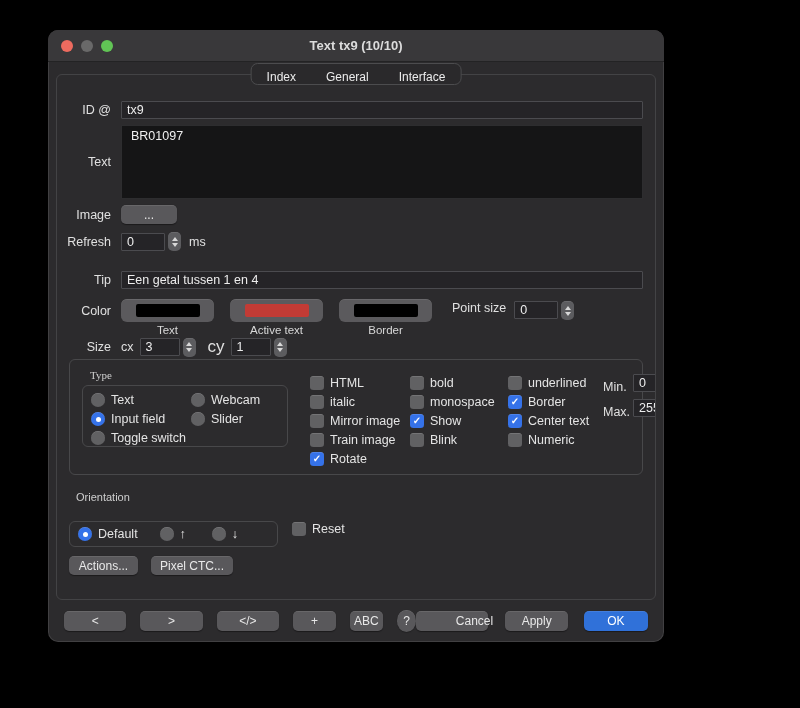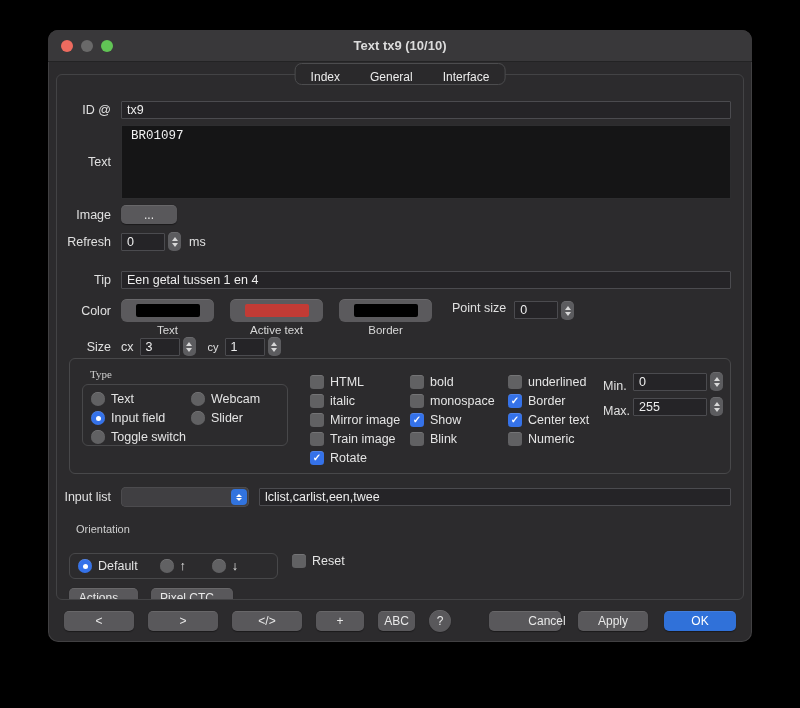--- a/index.html
+++ b/index.html
@@ -1,19 +1,19 @@
 <!DOCTYPE html>
 <html><head>
 <meta charset="utf-8">
 <style>
   * { box-sizing: border-box; margin: 0; padding: 0; }
   html,body { width: 800px; height: 708px; background: #000; overflow: hidden;
     font-family: "Liberation Sans", sans-serif; -webkit-font-smoothing: antialiased; }
 
-  .window { position: absolute; left: 48px; top: 30px; width: 704px; height: 612px;
+  .window { position: absolute; left: 48px; top: 30px; width: 616px; height: 612px;
     background: #2c2b2d; border-radius: 10px;
     box-shadow: inset 0 0 0 1px rgba(255,255,255,0.10), 0 10px 30px rgba(0,0,0,0.8); }
 
   
   .titlebar { position: absolute; left: 0; top: 0; right: 0; height: 32px;
     background: #39383a; border-radius: 10px 10px 0 0;
     border-bottom: 1px solid #232324; display: flex; align-items: center; }
   .lights { position: absolute; left: 13px; top: 10px; display: flex; gap: 8px; }
   .light { width: 12px; height: 12px; border-radius: 50%; }
   .light.red   { background: #ed6b5f; }
@@ -37,21 +37,21 @@
   .lbl { width: 54px; flex: none; text-align: right; margin-right: 10px;
     font-size: 12.5px; color: #e0e0e0; }
   .mini { font-size: 11px; color: #cfcfcf; }
 
   .tfield { height: 18px; background: #252427; border: 1px solid #4b4b4f;
     border-radius: 1px; color: #ededed; font-size: 12.5px; padding: 0 5px;
     font-family: "Liberation Sans", sans-serif; outline: none; }
   .grow { flex: 1; }
   textarea.tarea { flex: 1; height: 74px; background: #151516; border: 1px solid #2d2d2f;
     color: #f0f0f0; font-size: 12.5px; padding: 3px 9px; resize: none;
-    font-family: Liberation Mono, monospace; outline: none; }
+    font-family: Liberation Sans, sans-serif; outline: none; }
   .num { width: 44px; }
 
   .btn { background: #59585b; border: none; border-radius: 5px; color: #e8e8e8;
     font-size: 12px; height: 19px; display: inline-flex; align-items: center;
     justify-content: center; box-shadow: inset 0 0.5px 0 rgba(255,255,255,0.18), 0 0.5px 1px rgba(0,0,0,0.4);
     font-family: "Liberation Sans", sans-serif; }
 
   
   .stepper { width: 13px; height: 19px; flex: none; background: #5c5c5f; border-radius: 5px;
     margin-left: 3px; display: inline-flex; flex-direction: column; align-items: center;
@@ -211,21 +211,21 @@
     </div>
 
     <div class="row" style="margin-top:1px;">
       <span class="lbl">Size</span>
       <span style="font-size:12.5px;color:#e0e0e0;margin-right:6px;">cx</span>
       <input class="tfield" style="width: 40px;" value="3">
       <span class="stepper">
           <span class="tri-up"></span>
           <span class="tri-dn"></span>
         </span>
-      <span style="font-size:11px;color:#e0e0e0;margin:0 6px 0 12px;">cy</span>
+      <span style="font-size:17px;color:#e0e0e0;margin:0 6px 0 12px;">cy</span>
       <input class="tfield" style="width: 40px;" value="1">
       <span class="stepper">
           <span class="tri-up"></span>
           <span class="tri-dn"></span>
         </span>
     </div>
 
     <div class="attr-box">
       <span class="mini type-label">Type</span>
       <div class="type-box">
@@ -323,31 +323,20 @@
           <span class="mmlbl">Max.</span>
           <input class="tfield mm-input" value="255" style="">
           <span class="stepper">
               <span class="tri-up"></span>
               <span class="tri-dn"></span>
             </span>
         </div>
       </div>
     </div>
 
-    <div class="row" style="margin-top:13px;">
-      <span class="lbl">Input list</span>
-      <div class="dropdown">
-        <span class="dd-val"></span>
-        <span class="dd-stepper">
-            <span class="tri-up"></span>
-            <span class="tri-dn"></span>
-          </span>
-      </div>
-      <input class="tfield grow" style="margin-left: 10px;" value="lclist,carlist,een,twee">
-    </div>
 
     <div class="mini" style="margin:16px 0 0 19px;">Orientation</div>
     <div style="display:flex;align-items:center;margin-top:18px;">
       <div class="orient-box">
         <label class="cb">
           <span class="radio on"></span>
           <span>Default</span>
         </label>
         <label class="cb" style="margin-left:22px;">
           <span class="radio"></span>

